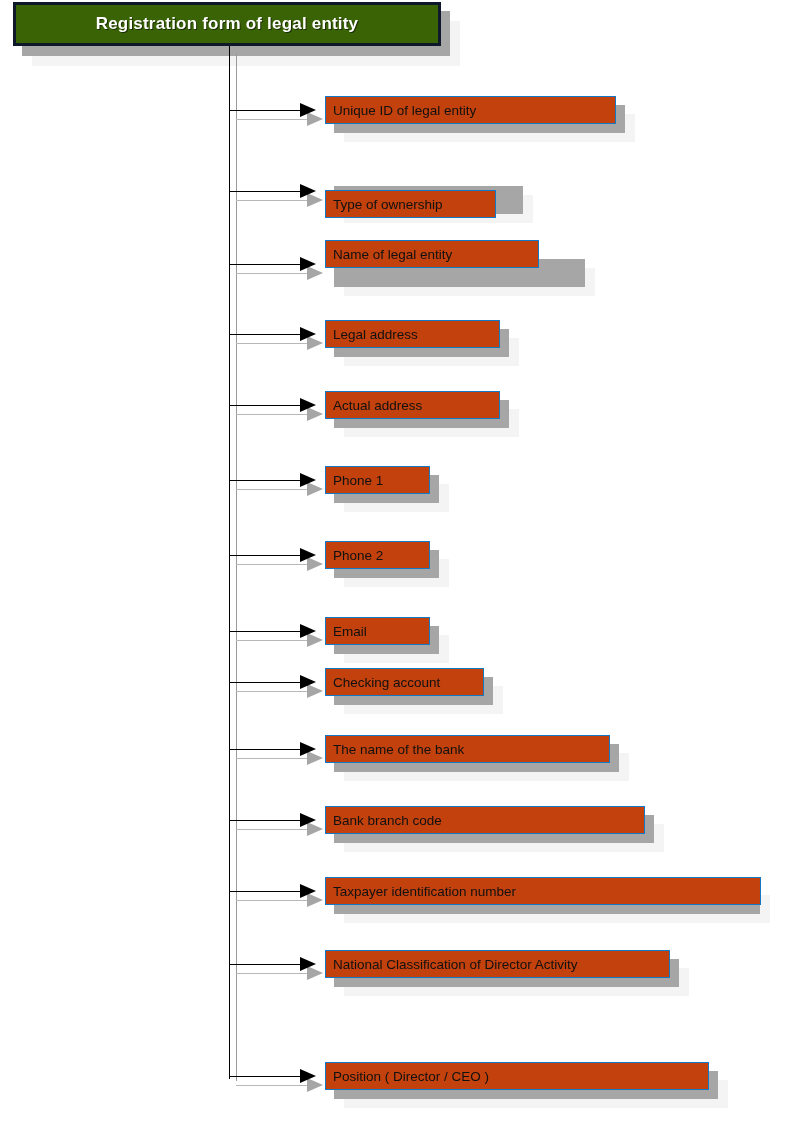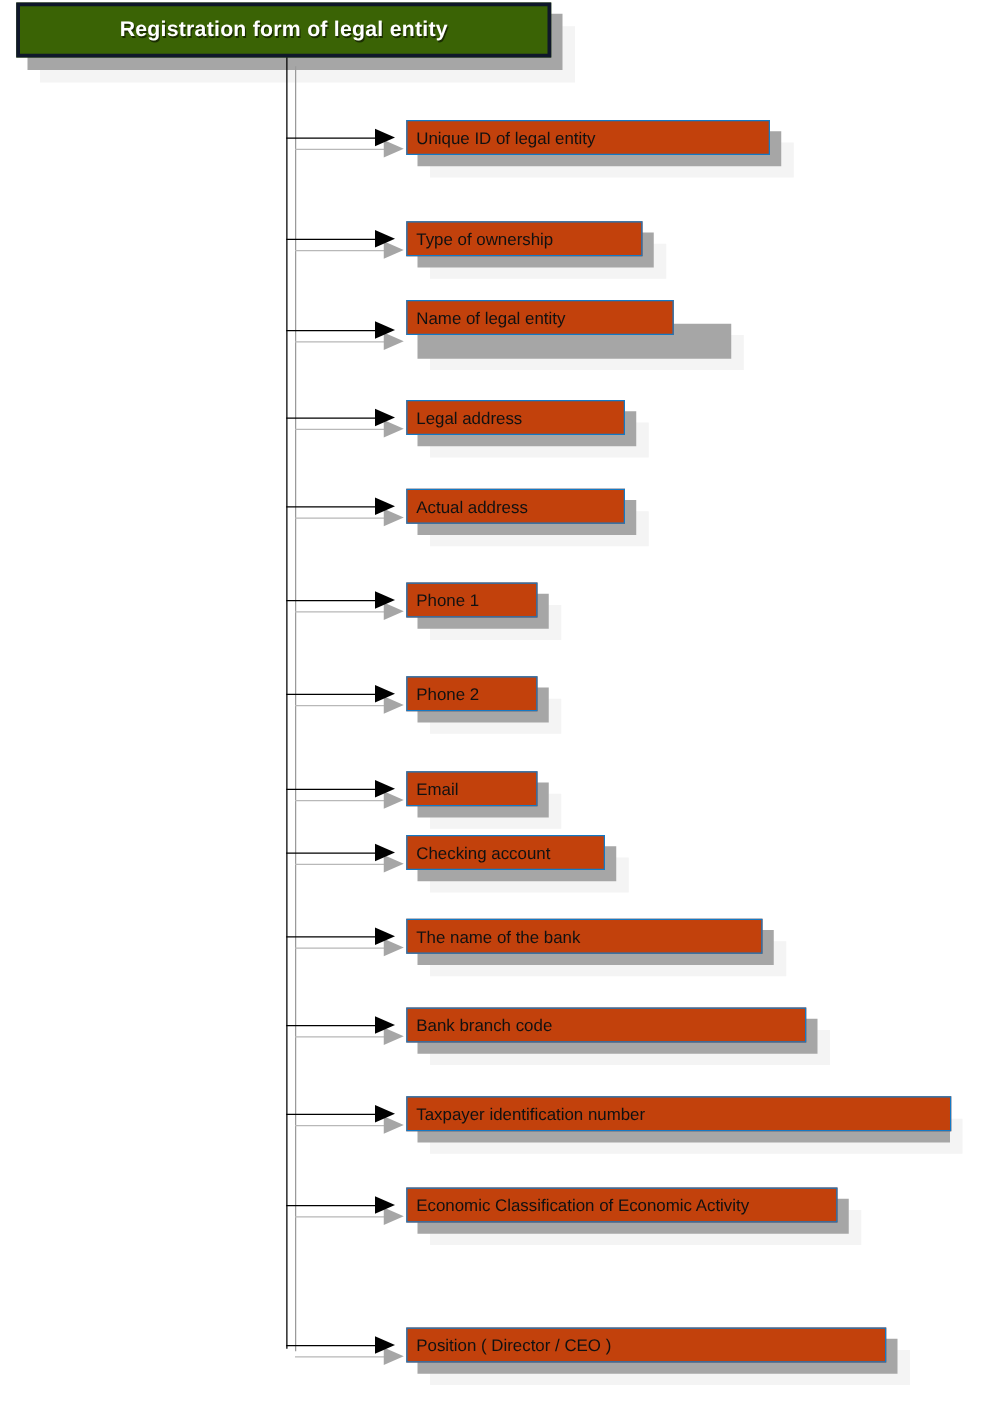--- a/index.html
+++ b/index.html
@@ -169,21 +169,21 @@
       <div class="arrow-black" style="left: 300px; top: 103px;"></div>
       <div class="node-box" style="left: 325px; top: 96px; width: 291px;">
         <span class="node-label">Unique ID of legal entity</span>
       </div>
       <div class="node-shadow-light" style="left: 344px; top: 195px; width: 189px;"></div>
       <div class="node-shadow-dark" style="left: 334px; top: 186px; width: 189px;"></div>
       <div class="branch-gray" style="top: 200px; width: 82px;"></div>
       <div class="arrow-gray" style="left: 307px; top: 193px;"></div>
       <div class="branch-black" style="top: 191px; width: 82px;"></div>
       <div class="arrow-black" style="left: 300px; top: 184px;"></div>
-      <div class="node-box" style="left: 325px; top: 177px; width: 189px;">
+      <div class="node-box" style="left: 325px; top: 190px; width: 171px;">
         <span class="node-label">Type of ownership</span>
       </div>
       <div class="node-shadow-light" style="left: 344px; top: 268px; width: 251px;"></div>
       <div class="node-shadow-dark" style="left: 334px; top: 259px; width: 251px;"></div>
       <div class="branch-gray" style="top: 273px; width: 82px;"></div>
       <div class="arrow-gray" style="left: 307px; top: 266px;"></div>
       <div class="branch-black" style="top: 264px; width: 82px;"></div>
       <div class="arrow-black" style="left: 300px; top: 257px;"></div>
       <div class="node-box" style="left: 325px; top: 240px; width: 214px;">
         <span class="node-label">Name of legal entity</span>
@@ -269,21 +269,21 @@
       <div class="node-box" style="left: 325px; top: 877px; width: 436px; text-align: center;">
         <span class="node-label">Taxpayer identification number</span>
       </div>
       <div class="node-shadow-light" style="left: 344px; top: 968px; width: 345px;"></div>
       <div class="node-shadow-dark" style="left: 334px; top: 959px; width: 345px;"></div>
       <div class="branch-gray" style="top: 973px; width: 82px;"></div>
       <div class="arrow-gray" style="left: 307px; top: 966px;"></div>
       <div class="branch-black" style="top: 964px; width: 82px;"></div>
       <div class="arrow-black" style="left: 300px; top: 957px;"></div>
       <div class="node-box" style="left: 325px; top: 950px; width: 345px;">
-        <span class="node-label">Economic Classification of Economic Activity</span>
+        <span class="node-label">National Classification of Director Activity</span>
       </div>
       <div class="node-shadow-light" style="left: 344px; top: 1080px; width: 384px;"></div>
       <div class="node-shadow-dark" style="left: 334px; top: 1071px; width: 384px;"></div>
       <div class="branch-gray" style="top: 1085px; width: 82px;"></div>
       <div class="arrow-gray" style="left: 307px; top: 1078px;"></div>
       <div class="branch-black" style="top: 1076px; width: 82px;"></div>
       <div class="arrow-black" style="left: 300px; top: 1069px;"></div>
       <div class="node-box" style="left: 325px; top: 1062px; width: 384px;">
         <span class="node-label">Position ( Director / CEO )</span>
       </div>

